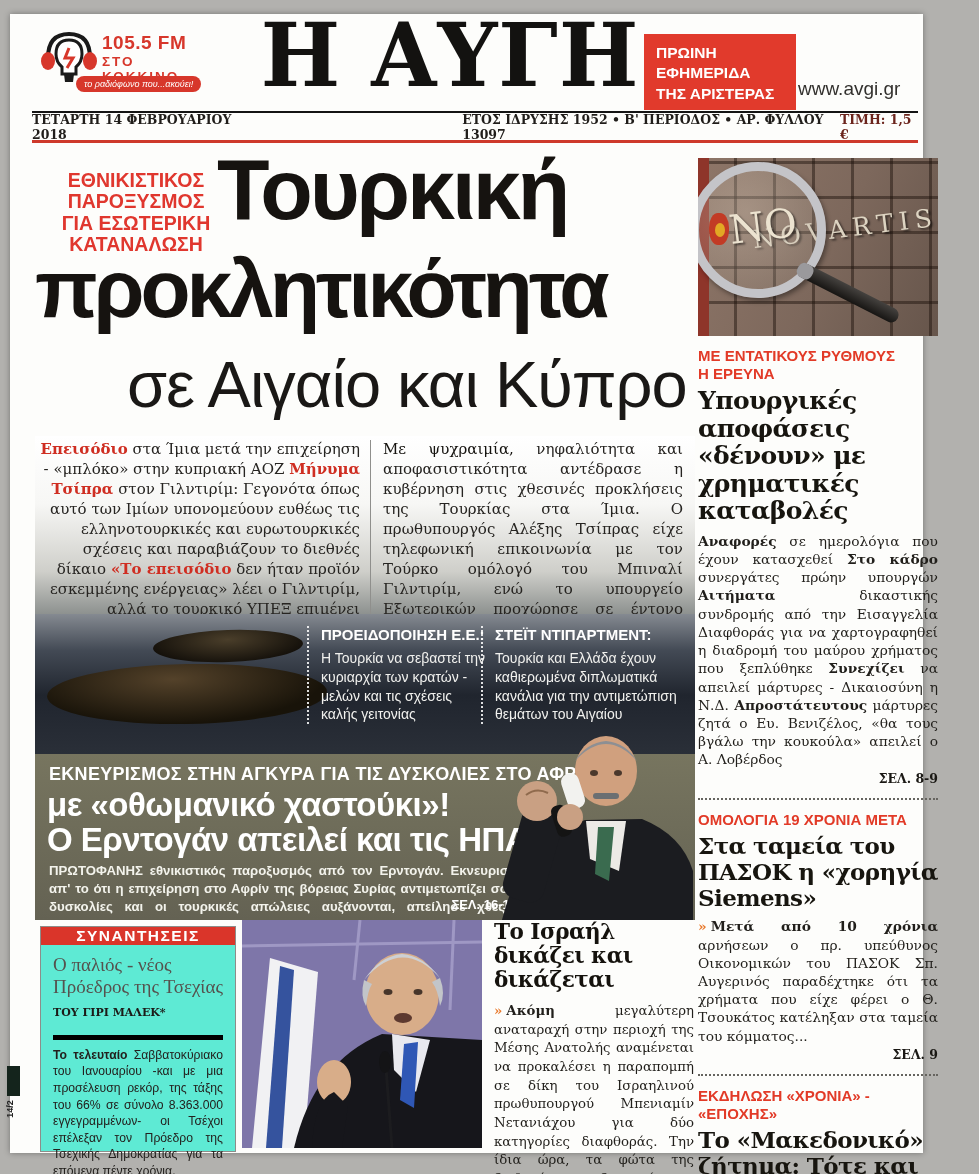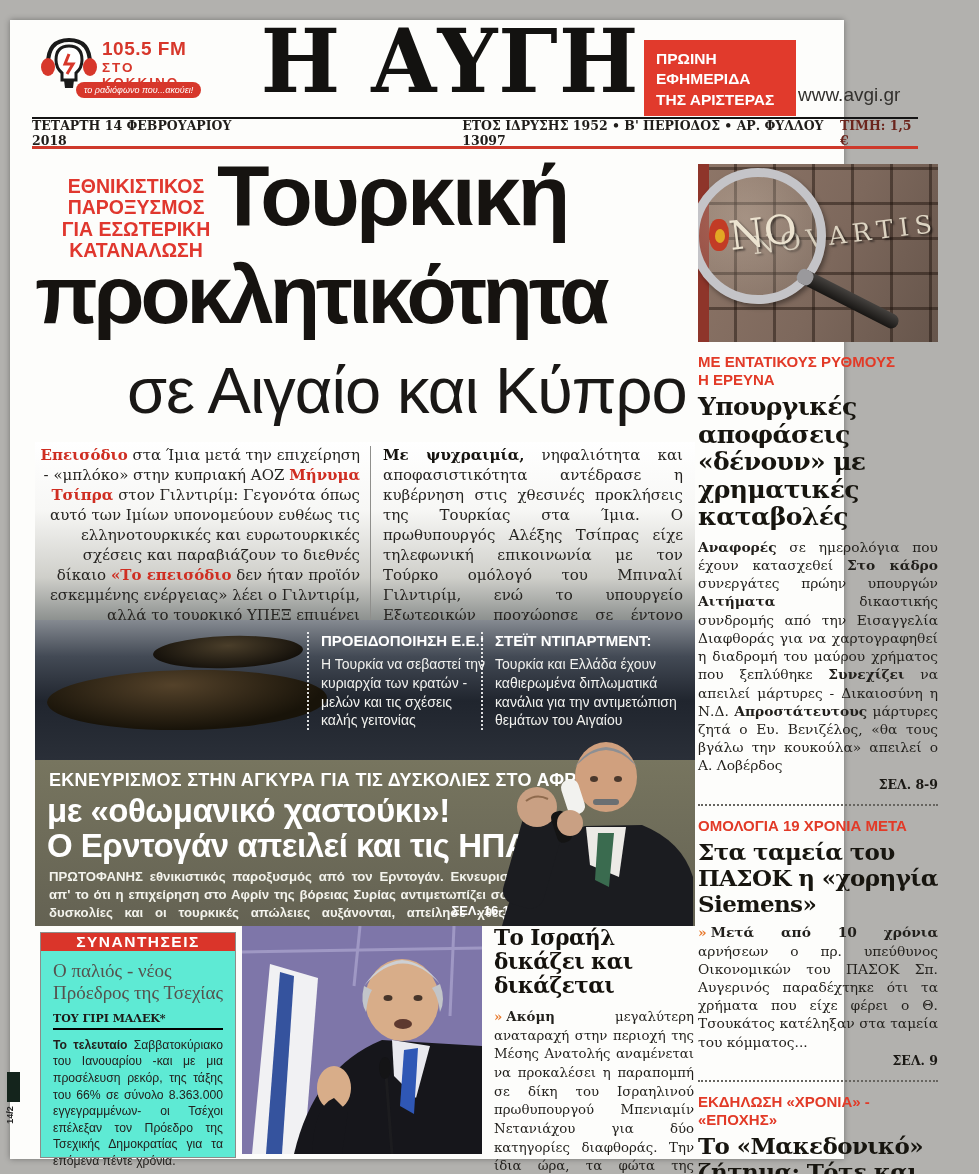--- a/index.html
+++ b/index.html
@@ -1,18 +1,18 @@
 <!DOCTYPE html>
 <html><head>
 <meta charset="utf-8">
 <style>
   html,body{margin:0;padding:0;}
   body{width:979px;height:1174px;background:#b2b1ae;position:relative;overflow:hidden;
        font-family:"Liberation Sans",sans-serif;}
-  .page{position:absolute;left:10px;top:20px;width:834px;height:1139px;background:#fdfdfb;
+  .page{position:absolute;left:10px;top:14px;width:913px;height:1139px;background:#fdfdfb;
         box-shadow:0 0 6px rgba(0,0,0,.35);}
   
   .spine-block{position:absolute;left:-3px;top:1052px;width:13px;height:30px;background:#14241c;}
   .spine-label{position:absolute;left:-9px;top:1090px;font-size:9px;font-weight:bold;color:#222;
                transform:rotate(-90deg);transform-origin:center;}
   
   .masthead{position:absolute;left:0;top:0;width:100%;height:130px;}
   .radio-logo{position:absolute;left:30px;top:12px;width:175px;height:80px;}
   .radio-icon{position:absolute;left:0;top:2px;}
   .radio-freq{position:absolute;left:62px;top:6px;color:#d7372b;font-weight:bold;font-size:19px;letter-spacing:.5px;}
@@ -40,21 +40,21 @@
   .hero-h1b{position:absolute;left:0;top:94px;font-size:82px;font-weight:bold;color:#161310;
             letter-spacing:-4px;line-height:1;}
   .hero-h1c{position:absolute;left:92px;top:198px;font-size:65px;font-weight:400;color:#1a1816;
             letter-spacing:-1px;line-height:1;}
   .hero-intro{position:absolute;left:0;top:282px;width:660px;height:178px;display:flex;
               background:linear-gradient(180deg,#ffffff 0%,#f7f7f5 38%,#cfcfca 76%,#8d918f 100%);
               font-family:"DejaVu Serif",serif;font-size:15px;line-height:1.33;color:#262421;padding-top:4px;box-sizing:border-box;}
   .intro-left{width:336px;text-align:right;padding-right:10px;border-right:1px solid #8f8f8c;box-sizing:border-box;}
   .intro-right{width:312px;text-align:justify;padding-left:12px;box-sizing:border-box;}
   .red-lead{color:#cf2e22;font-weight:bold;}
-  .blk-lead{font-weight:bold;color:#15130f;}
+  .blk-lead{font-weight:normal;color:#15130f;}
   .pg-inline{font-weight:bold;font-size:12px;float:right;margin-top:2px;}
   
   .montage{position:absolute;left:25px;top:600px;width:660px;height:306px;overflow:hidden;}
   .sea{position:absolute;left:0;top:0;width:100%;height:140px;
        background:linear-gradient(180deg,#858a91 0%,#434a55 26%,#20252e 58%,#2a2f38 100%);}
   .islet1{position:absolute;left:118px;top:16px;width:150px;height:32px;border-radius:50%;
           background:radial-gradient(ellipse at 50% 30%,#4a3e2a,#15110b 75%);transform:rotate(-2deg);}
   .islet2{position:absolute;left:12px;top:50px;width:280px;height:60px;border-radius:50%;
           background:radial-gradient(ellipse at 45% 25%,#54422a,#181309 70%);transform:rotate(-1deg);}
   .seabox{position:absolute;top:12px;border-left:2px dotted rgba(255,255,255,.85);padding-left:12px;color:#fff;}
@@ -70,21 +70,21 @@
              font-size:13.2px;line-height:1.36;text-align:justify;}
   .band-page{position:absolute;right:178px;bottom:8px;color:#fff;font-weight:bold;font-size:13px;}
   .erdogan-fig{position:absolute;right:0px;top:95px;width:205px;height:211px;}
   
   .meetings{position:absolute;left:30px;top:912px;width:196px;height:226px;border:1px solid #8d8d8a;
             background:#5eead4;box-sizing:border-box;display:flex;flex-direction:column;}
   .m-head{height:26px;background:#da352a;color:#fff;display:flex;align-items:center;justify-content:center;
           font-weight:bold;font-size:15.5px;letter-spacing:1.5px;}
   .m-title{padding:9px 12px 5px;font-size:19px;line-height:1.18;color:#55524e;font-weight:400;font-family:Liberation Serif, serif;}
   .m-byline{margin:2px 12px 0;font-family:"DejaVu Serif",serif;font-weight:bold;font-size:11px;
-            color:#1c1a17;padding-bottom:3px;border-bottom:2px solid #000000;}
+            color:#1c1a17;padding-bottom:16px;border-bottom:5px solid #000000;}
   .m-body{padding:7px 12px 0;font-size:12.2px;line-height:1.36;text-align:justify;color:#23211e;}
   .netanyahu{position:absolute;left:232px;top:906px;width:240px;height:228px;}
   .israel{position:absolute;left:484px;top:906px;width:200px;}
   .i-h{font-family:"DejaVu Serif",serif;font-weight:bold;font-size:21.5px;line-height:1.12;
        color:#15120d;letter-spacing:-.5px;}
   .i-body{margin-top:10px;font-family:"DejaVu Serif",serif;font-size:13.3px;line-height:1.4;
           text-align:justify;color:#211f1b;}
   .marker{color:#e8792c;font-weight:bold;margin-right:4px;}
   
   .sidebar{position:absolute;left:688px;top:144px;width:240px;}

